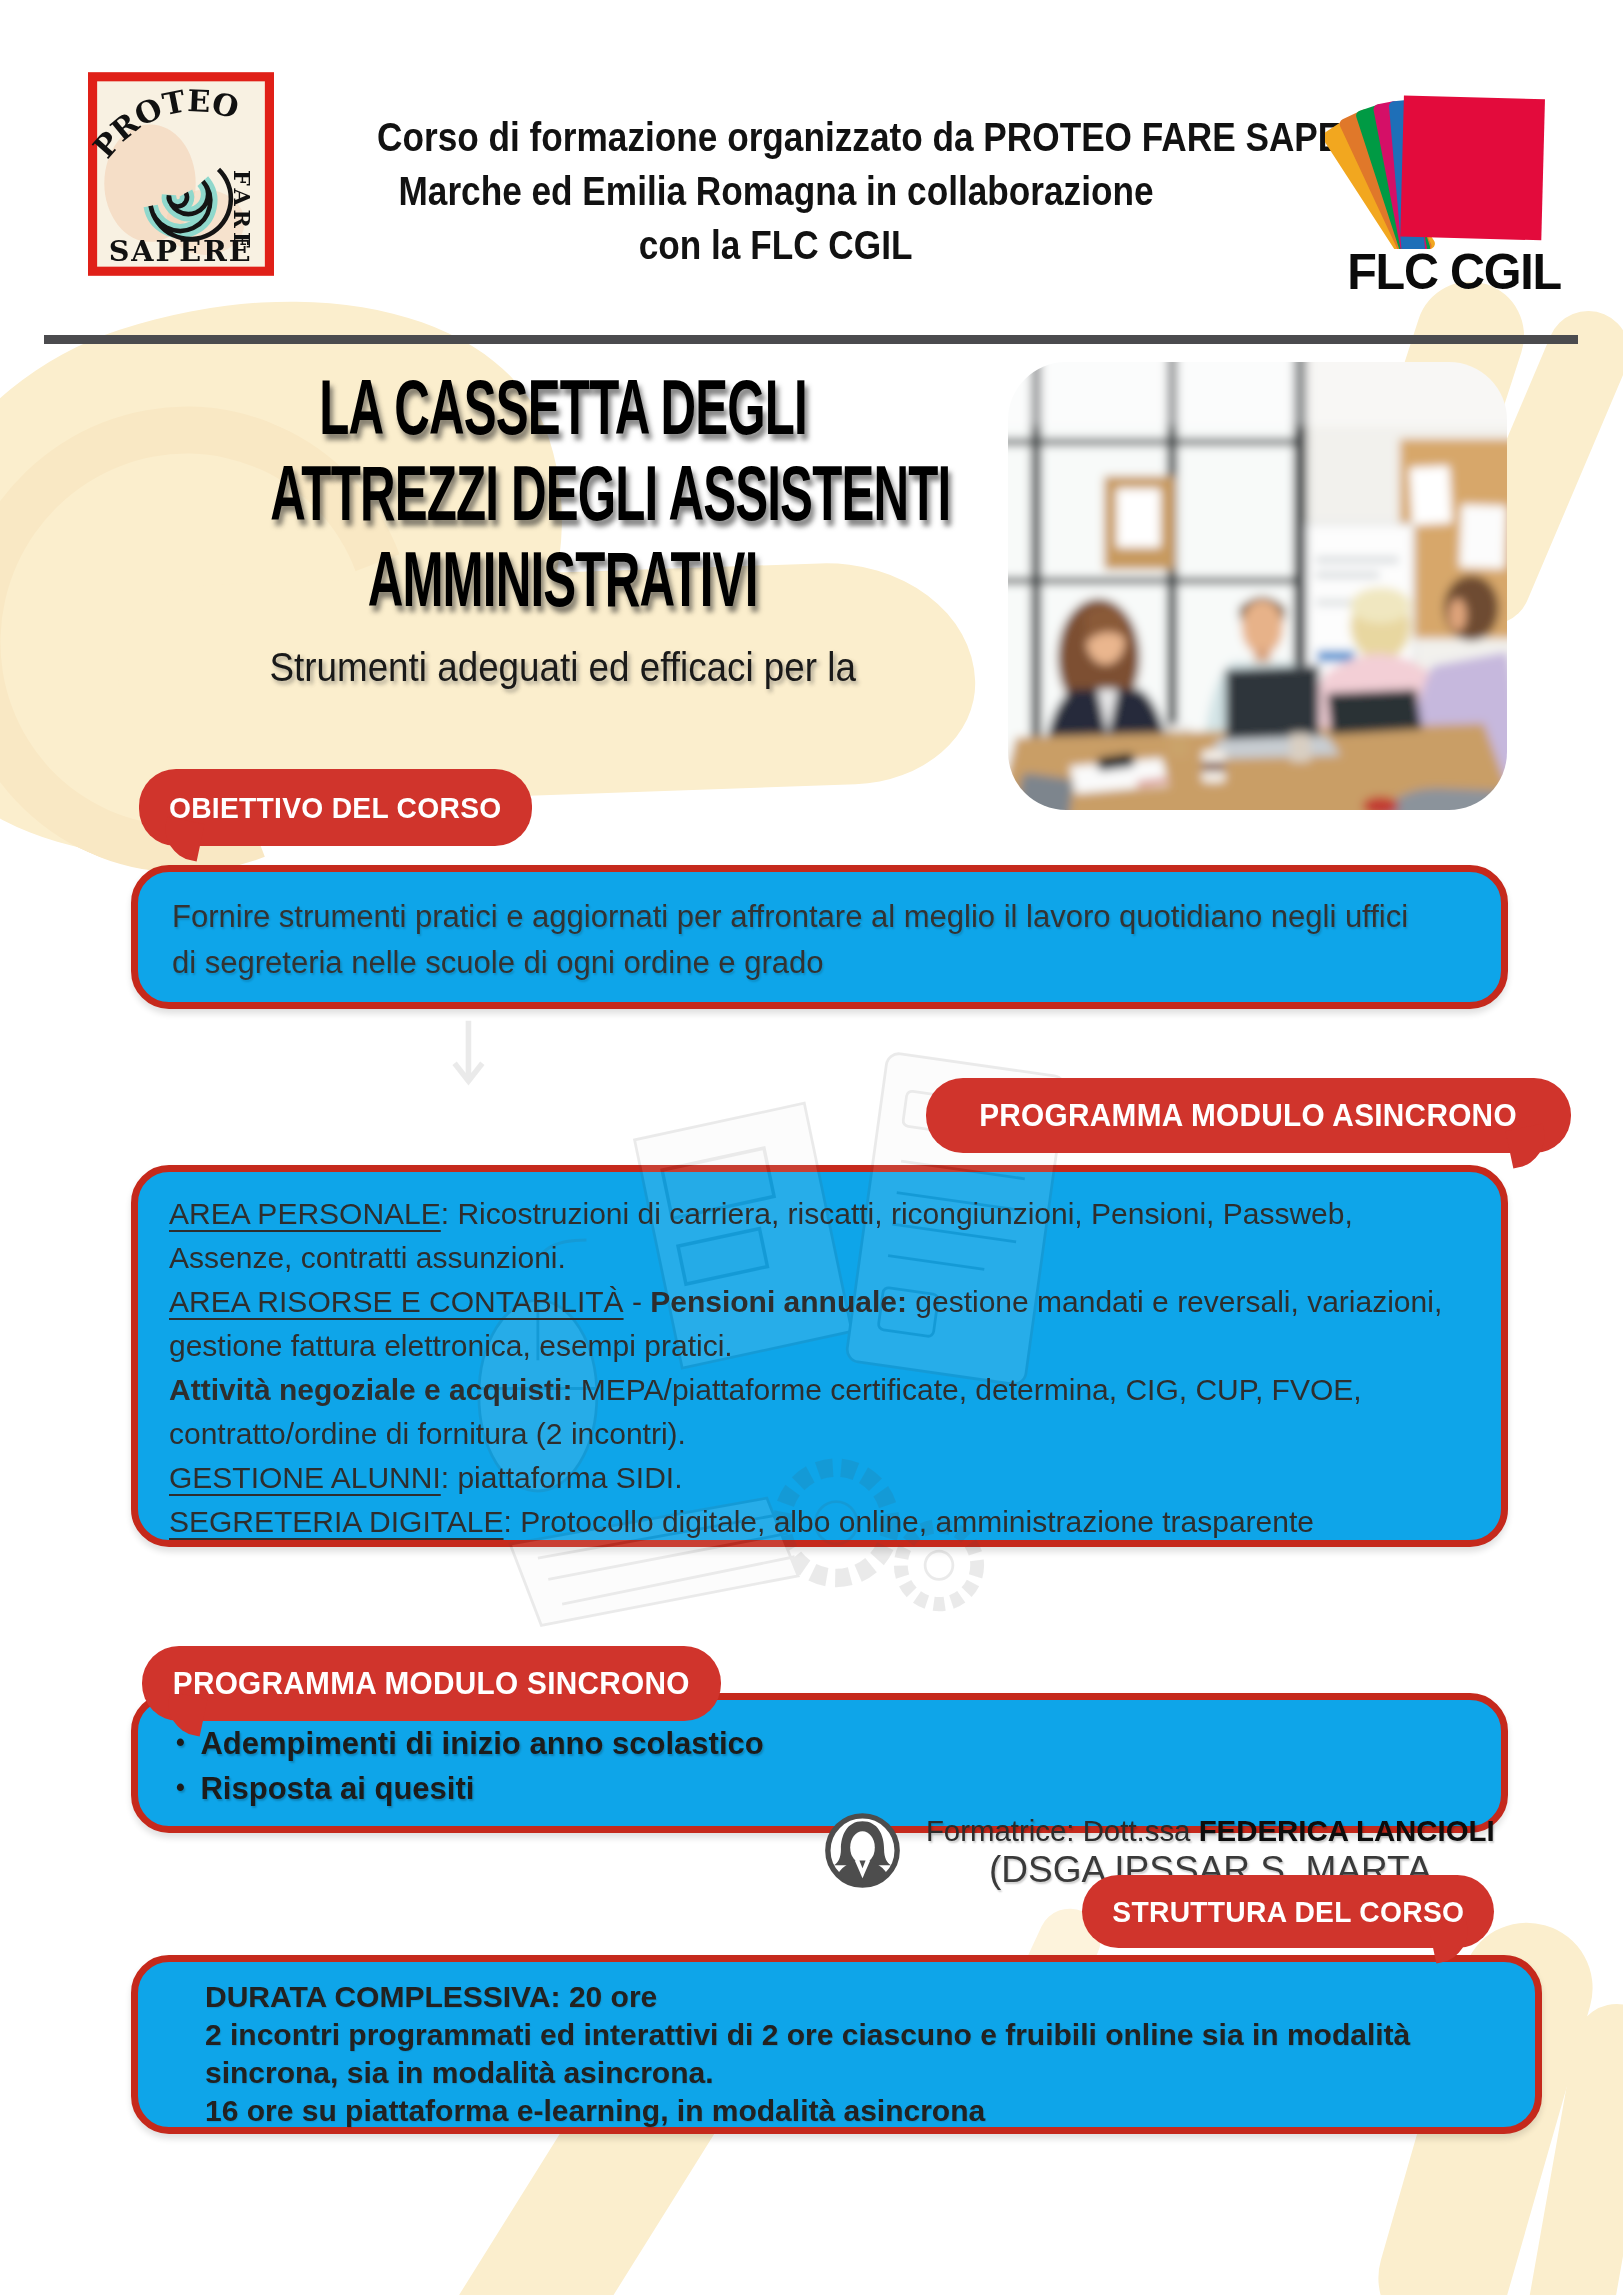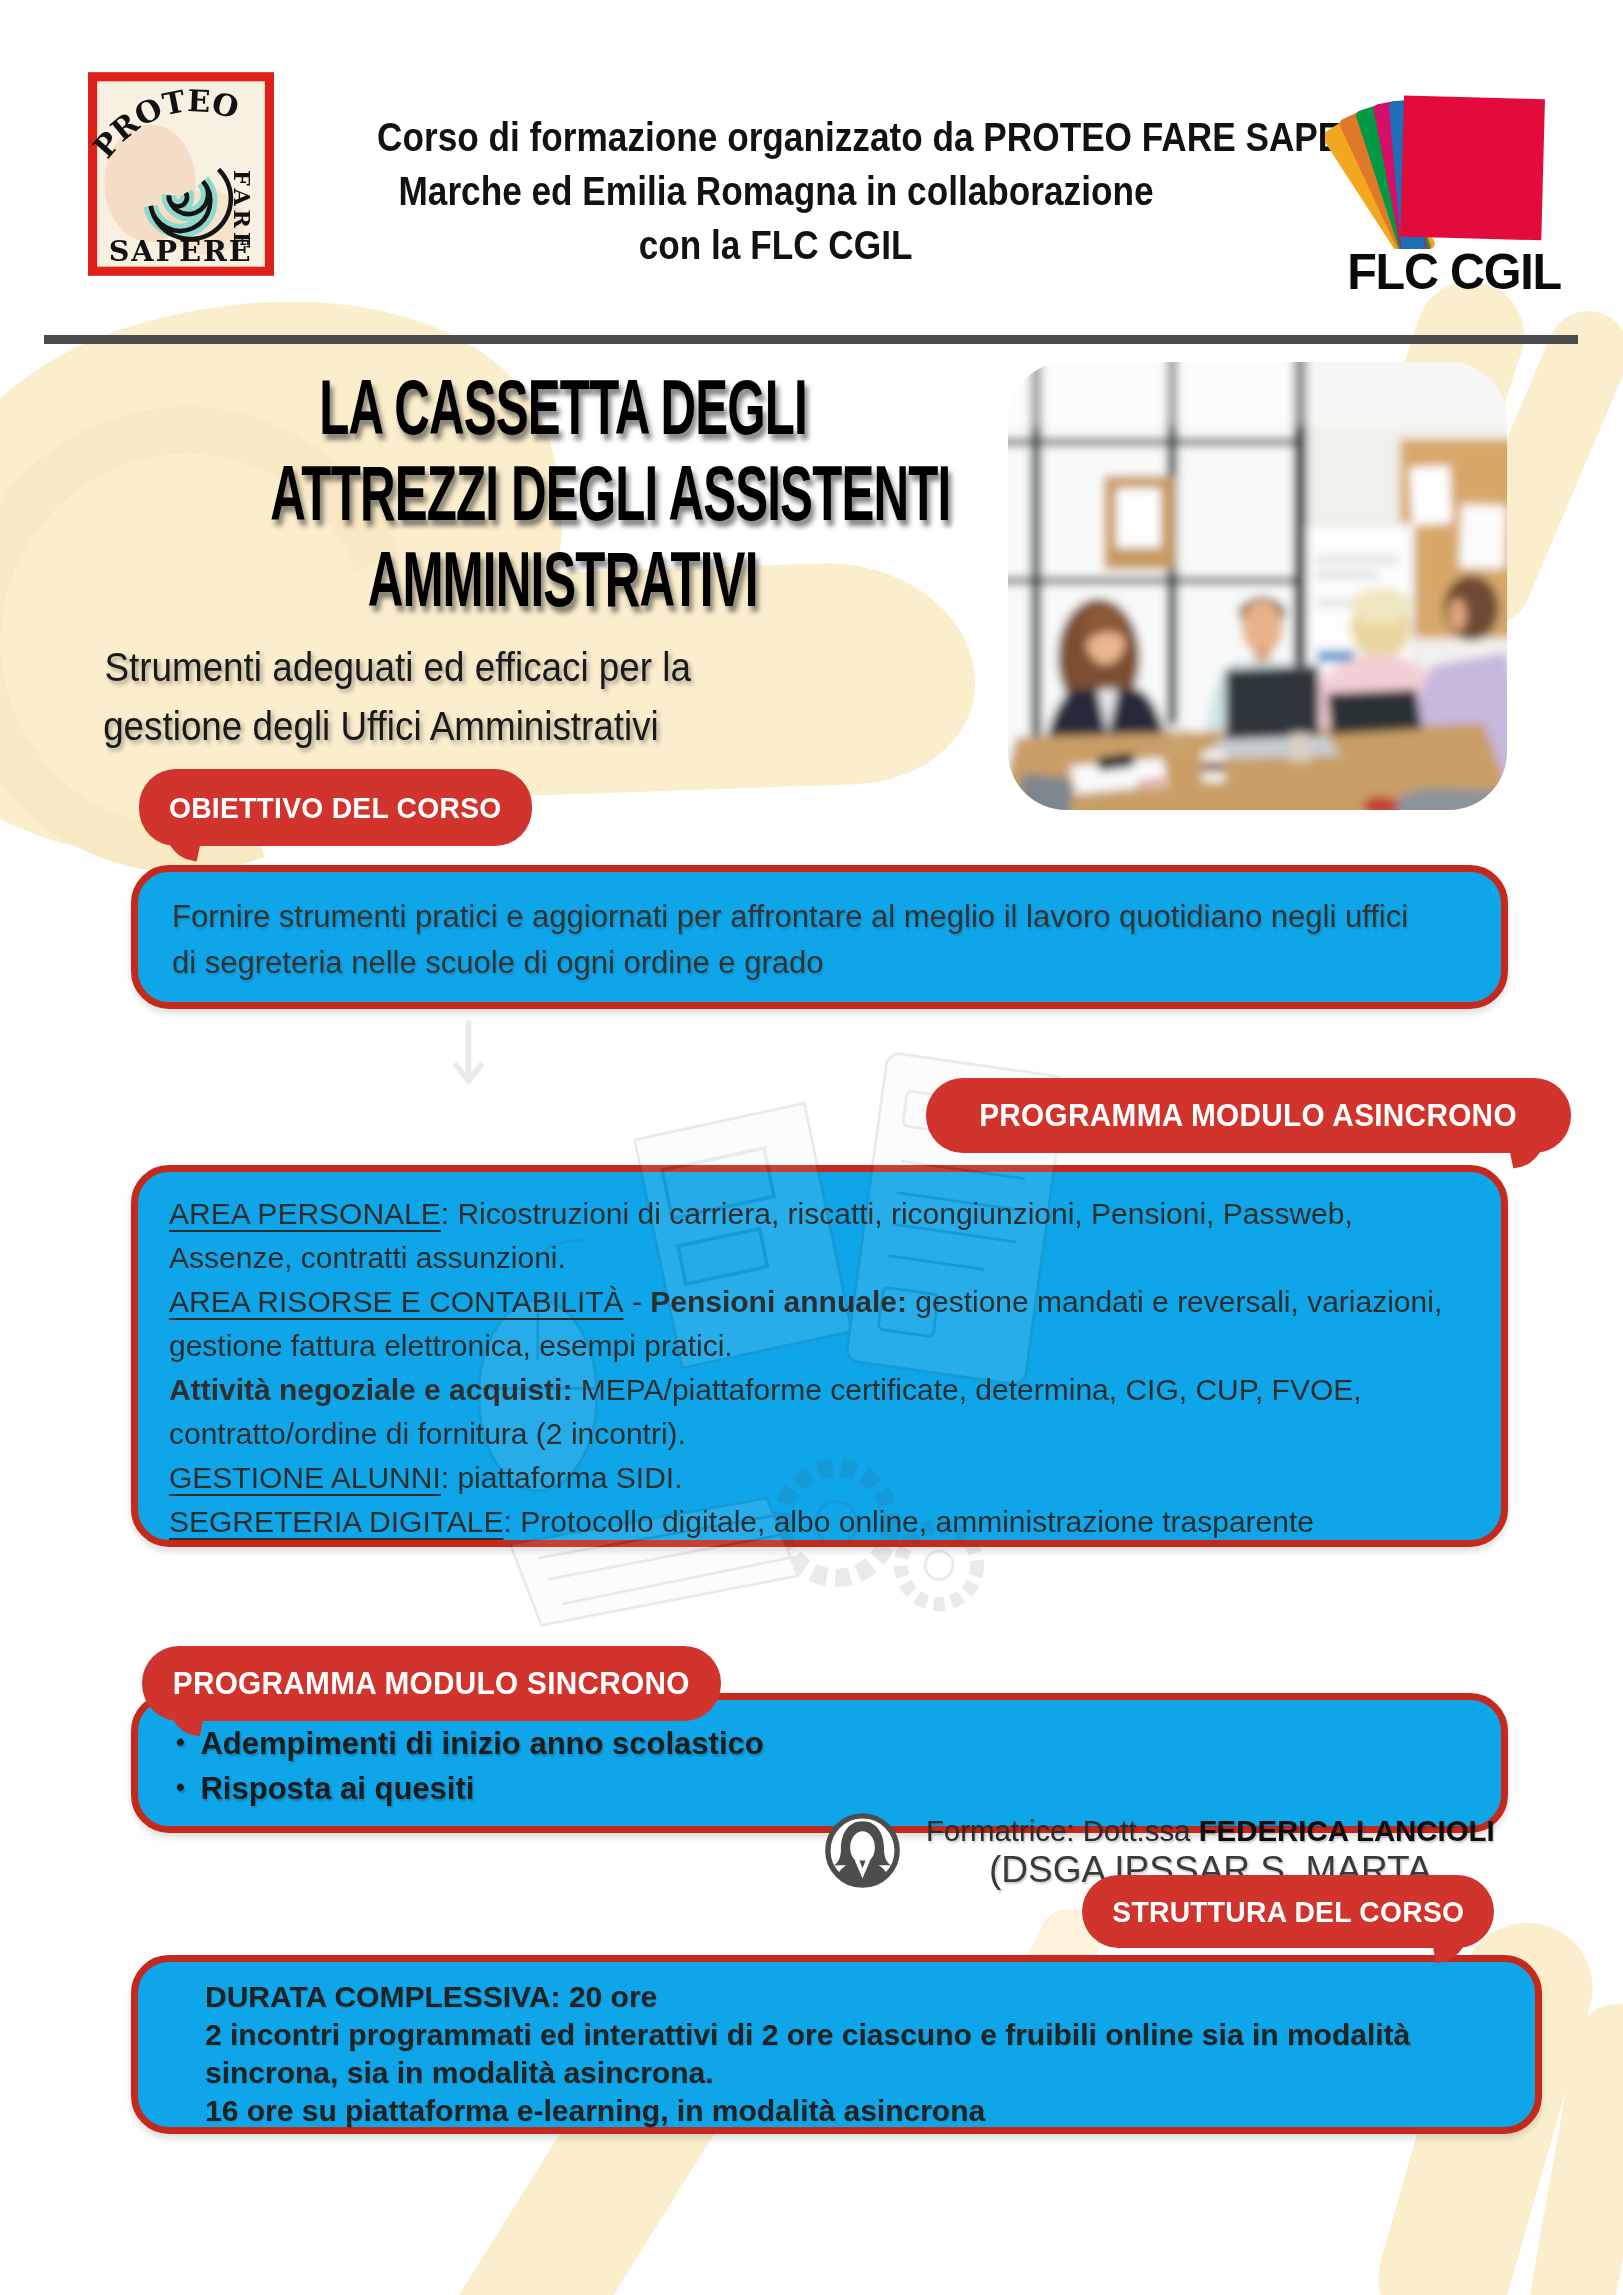--- a/index.html
+++ b/index.html
@@ -30,21 +30,21 @@
   .flc-logo{position:absolute;left:1325px;top:79px;width:258px;height:222px;}
   .flc-label{position:absolute;left:0;bottom:0;width:100%;text-align:center;font-weight:700;font-size:50px;
              letter-spacing:-1.3px;color:#0b0b0b;transform:scaleX(0.97);}
   #divider{position:absolute;left:44px;top:335px;width:1534px;height:8.5px;background:var(--line-gray,#4b4b4e);}
 
   
   #title{position:absolute;left:79px;top:364px;width:968px;text-align:center;font-weight:700;color:#000;}
   #title .bl{font-size:77px;line-height:86px;}
   #title .bl span{display:inline-block;transform:scaleX(0.64);transform-origin:50% 50%;white-space:nowrap;
                   letter-spacing:-1.3px;text-shadow:5.2px 5.9px 6.5px rgba(35,35,35,0.55);}
-  #subtitle{position:absolute;left:79px;top:638px;width:968px;font-weight:400;color:#191919;text-decoration:underline;}
+  #subtitle{position:absolute;left:79px;top:638px;width:968px;text-align:center;font-weight:400;color:#191919;text-decoration:underline;}
   #subtitle .bl{font-size:40px;line-height:59px;}
   #subtitle .bl span{display:inline-block;transform:scaleX(0.92);transform-origin:50% 50%;white-space:nowrap;
                      text-shadow:2.6px 3.3px 4.6px rgba(60,60,60,0.45);}
   #photo{position:absolute;left:1008px;top:362px;width:499px;height:448px;border-radius:58px;overflow:hidden;}
 
   
   .badge{position:absolute;background:var(--red,#d0342c);color:#fff;font-weight:700;display:flex;align-items:center;
          justify-content:center;border-radius:37px;z-index:3;letter-spacing:0.3px;}
   .badge span{transform:scaleX(0.96);white-space:nowrap;}
   .badge::after{content:"";position:absolute;width:38px;height:38px;background:var(--red,#d0342c);bottom:-11.8px;z-index:-1;}
@@ -143,21 +143,20 @@
 
   <div id="divider"></div>
 
   <div id="title">
       <div class="bl"><span>LA CASSETTA DEGLI</span></div>
       <div class="bl"><span>ATTREZZI DEGLI ASSISTENTI</span></div>
       <div class="bl"><span>AMMINISTRATIVI</span></div>
     </div>
   <div id="subtitle">
       <div class="bl"><span>Strumenti adeguati ed efficaci per la</span></div>
-      <div class="bl"><span>gestione degli Uffici Amministrativi</span></div>
     </div>
 
   <div id="photo">
     <svg viewBox="0 0 762 684" width="499" height="448">
       <defs>
           <filter id="pblur" x="-5%" y="-5%" width="110%" height="110%">
             <feGaussianBlur stdDeviation="7"></feGaussianBlur>
           </filter>
         </defs>
       <g filter="url(#pblur)" transform="translate(-19,-17) scale(1.05)">

